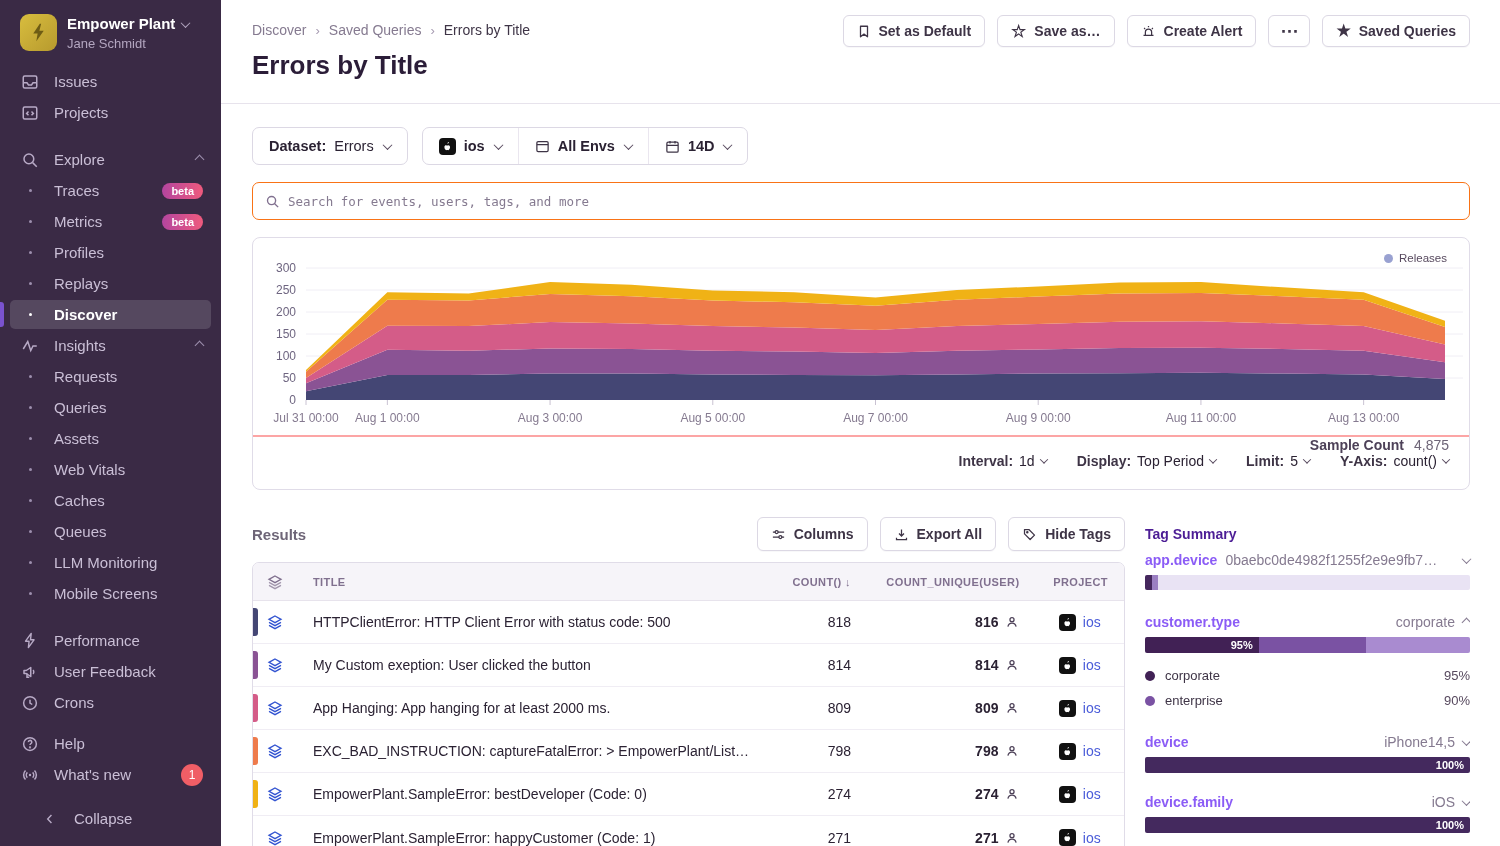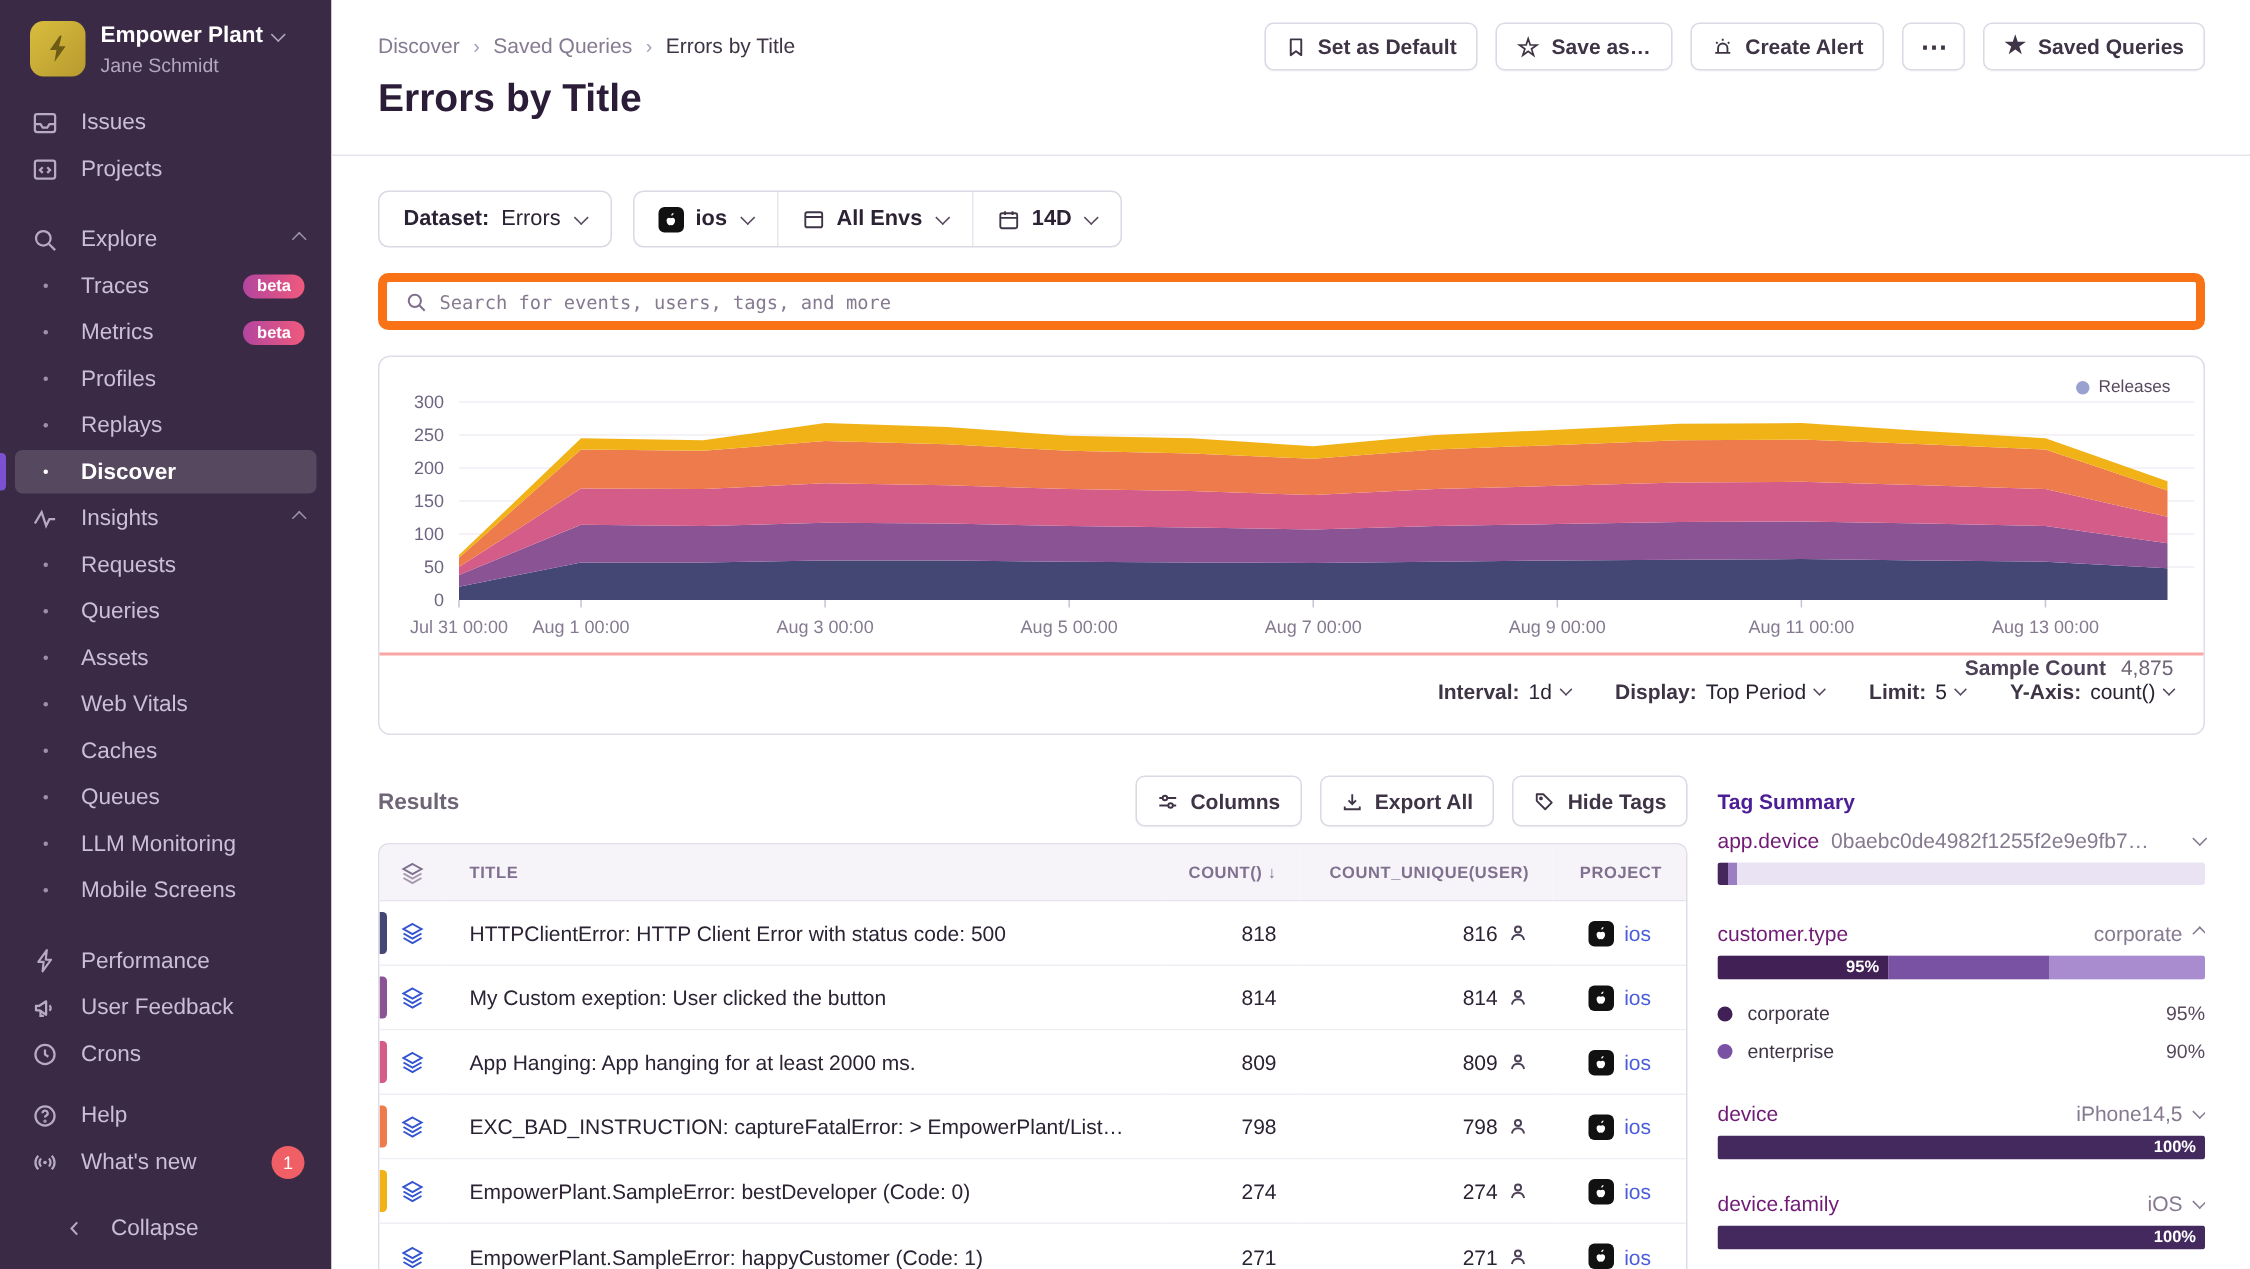--- a/index.html
+++ b/index.html
@@ -54,21 +54,21 @@
   .btn.icon-only { padding:0 11px; }
 
   .content { padding:23px 30px 0 31px; }
   .filter-row { display:flex; gap:14px; }
   .pill { display:inline-flex; align-items:center; height:38px; border:1px solid #dcd8e4; border-radius:7px;
           background:#fff; font-size:14.5px; color:#2b2233; cursor:pointer; }
   .pill .seg { display:flex; align-items:center; gap:8px; padding:0 16px; height:100%; }
   .pill .seg + .seg { border-left:1px solid #eae6ef; }
   .pill b { font-weight:700; }
   .pill .chev { color:#57495e; margin-left:2px; }
-  .search-bar { margin-top:17px; height:38px; border:6px solid #f97316; border-radius:7px; display:flex;
+  .search-bar { margin-top:17px; height:38px; border:1px solid #f97316; border-radius:7px; display:flex;
                 align-items:center; padding:0 12px; gap:8px; background:#fff; }
   .search-bar input { border:0; outline:0; flex:1; font-family:"DejaVu Sans Mono", monospace; font-size:12.5px;
                       color:#2b2233; background:transparent; }
   .search-bar input::placeholder { color:#857a90; }
 
   
   .panel { margin-top:17px; border:1px solid #e0dce8; border-radius:8px; background:#fff; }
   .chart-area { position:relative; height:197px; }
   .legend { position:absolute; top:14px; right:22px; display:flex; align-items:center; gap:6px;
             font-size:11.5px; color:#57495e; }
@@ -94,32 +94,32 @@
   .grid thead th { background:#f6f4f9; color:#80708f; font-size:11px; font-weight:700; letter-spacing:.4px;
                    height:38px; padding:0 16px; text-align:left; border-bottom:1px solid #e7e3ec; }
   .grid thead th.r { text-align:right; }
   .grid td { height:43px; padding:0 16px; border-bottom:1px solid #f0edf4; background:#fff; }
   .grid tr:last-child td { border-bottom:0; }
   .cell-icon { width:44px; padding:0 0 0 0 !important; position:relative; }
   .series-bar { position:absolute; left:0; top:7px; bottom:7px; width:5px; border-radius:0 3px 3px 0; }
   .layers { display:flex; justify-content:center; }
   td.num { text-align:right; font-variant-numeric:tabular-nums; color:#2b2233; }
   td.uniq { text-align:right; }
-  .uniq-inner { display:inline-flex; align-items:center; gap:7px; justify-content:center; }
+  .uniq-inner { display:inline-flex; align-items:center; gap:7px; justify-content:center;font-weight:bold; }
   .proj { display:flex; align-items:center; gap:7px; justify-content:center; }
   .apple-badge { width:17px; height:17px; background:#111; border-radius:4px; display:flex;
                  align-items:center; justify-content:center; }
   .proj a { color:#4a5cd9; text-decoration:none; font-size:14px; }
 
   
   .tags-col { width:325px; flex:0 0 325px; font-size:14px; }
   .tags-title { font-size:14px; font-weight:600; color:#4c1d95; height:36px; display:flex; align-items:center; }
   .facet { margin-bottom:21px; }
   .facet-hdr { display:flex; align-items:center; margin-bottom:7px; cursor:pointer; }
-  .facet-hdr .fname { font-weight:400; color:#701a75; }
+  .facet-hdr .fname { font-weight:700; color:#8b5cf6; }
   .facet-hdr .fval { margin-left:auto; color:#857a90; display:flex; align-items:center; gap:8px;
                      max-width:230px; white-space:nowrap; overflow:hidden; }
   .facet-hdr .app-val { margin-left:8px; margin-right:auto; }
   .facet-hdr .chev { color:#857a90; flex:0 0 7px; }
   .fbar { height:15px; border-radius:2px; overflow:hidden; display:flex; background:#e9e3f4; }
   .fbar .segm { height:100%; display:flex; align-items:center; justify-content:flex-end;
                 color:#fff; font-size:11px; font-weight:600; padding-right:6px; }
   .facet-legend { margin-top:10px; }
   .fl-row { display:flex; align-items:center; height:25px; font-size:13px; color:#3e3446; }
   .fl-row .fldot { width:10px; height:10px; border-radius:50%; margin-right:10px; }

